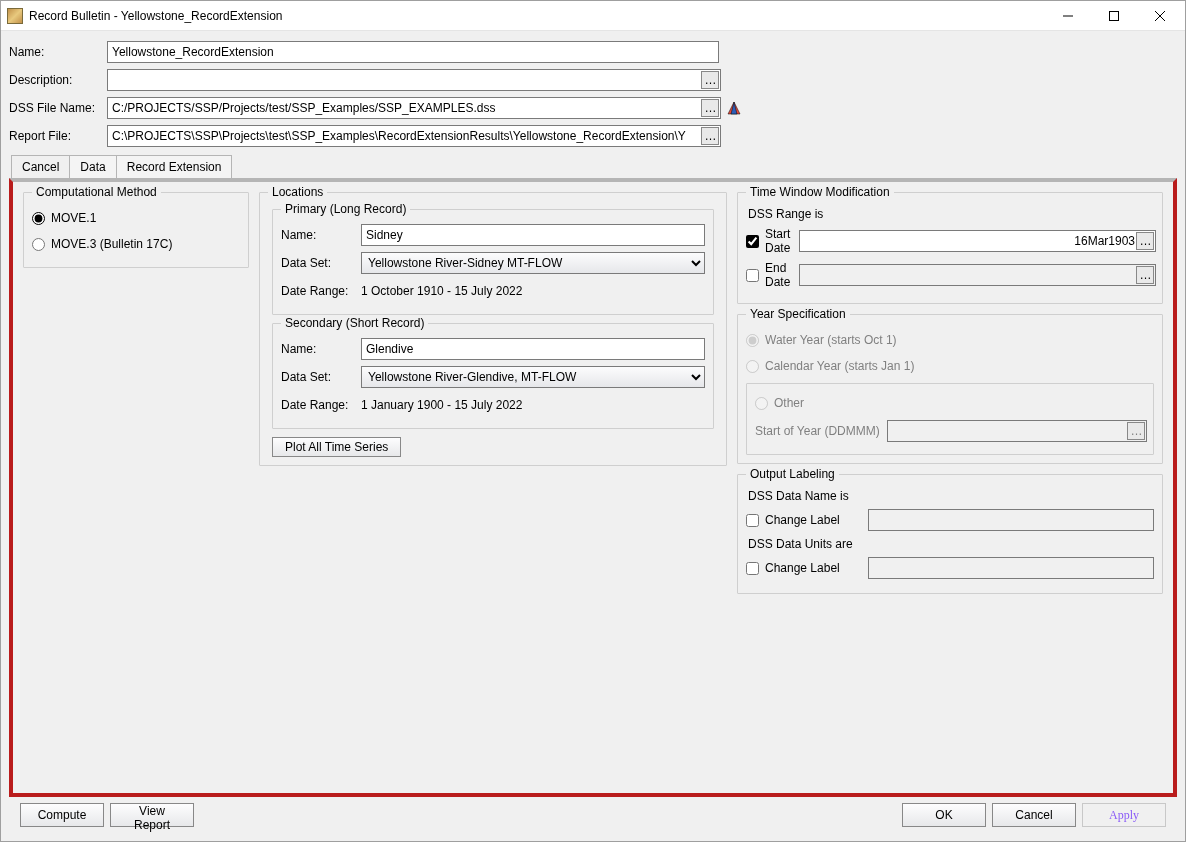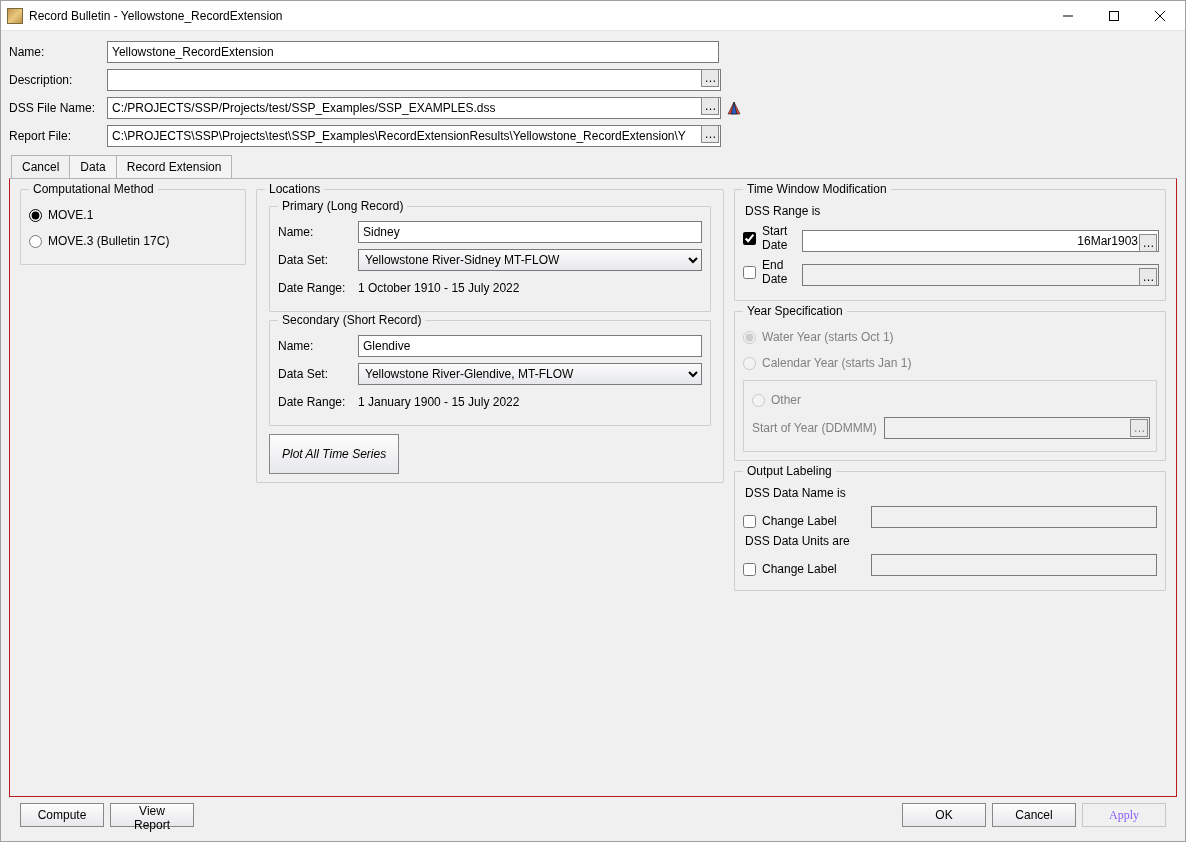--- a/index.html
+++ b/index.html
@@ -58,20 +58,21 @@
   height: 22px;
   border: 1px solid #7a7a7a;
   padding: 0 4px;
   font: inherit;
   background: #fff;
   flex: 1;
 }
 .form-row .input-with-btn {
   flex: 1;
   display: flex;
+  align-items: center;
   position: relative;
 }
 .form-row .input-with-btn input { flex:1; padding-right: 22px; }
 .ellipsis-btn {
   width: 18px; height: 18px;
   border: 1px solid #888;
   background: #e9e9e9;
   display: inline-flex; align-items:center; justify-content:center;
   cursor: pointer;
   margin-left: -20px;
@@ -100,21 +101,21 @@
   border-color: #b5b5b5;
   position: relative;
   z-index: 2;
 }
 .tab:not(.active) {
   background: #f4f4f4;
   color: #000;
 }
 .tabcontent {
   flex: 1;
-  border: 1px solid #b91c1c;
+  border: 4px solid #b91c1c;
   border-top-color: #b5b5b5;
   margin-top: 0;
   background: #f0f0f0;
   position: relative;
   display: flex;
   padding: 10px;
   gap: 10px;
   align-items: flex-start;
 }
 .fieldset {
@@ -154,24 +155,24 @@
   background: linear-gradient(#fdfdfe,#e7e8ea);
   font: inherit; cursor: pointer;
 }
 .btn[disabled] {
   color: #8b5cf6;
   background: #f0f0f0;
   border-color: #c8c8c8;
   cursor: default;
   font-family: Liberation Serif, serif;
 }
-.btn.small { height:40px;font-style:italic; }
+.btn.small { height:20px; }
 .fld-plot { margin-top: 4px; margin-left: 4px; }
 
-.tw-row { display:flex; align-items:flex-end; margin: 6px 0; }
+.tw-row { display:flex; align-items:center; margin: 6px 0; }
 .tw-row .twlbl { flex:1; }
 .tw-row input[type=text] {
   width: 357px; height:22px; border:1px solid #7a7a7a; font:inherit;
   padding: 0 20px 0 4px; text-align: right;
 }
 .tw-row .ellipsis-btn { margin-left: -20px; }
 .tw-row input[disabled] { background: #f0f0f0; color:#808080; }
 
 .footer {
   height: 36px;

